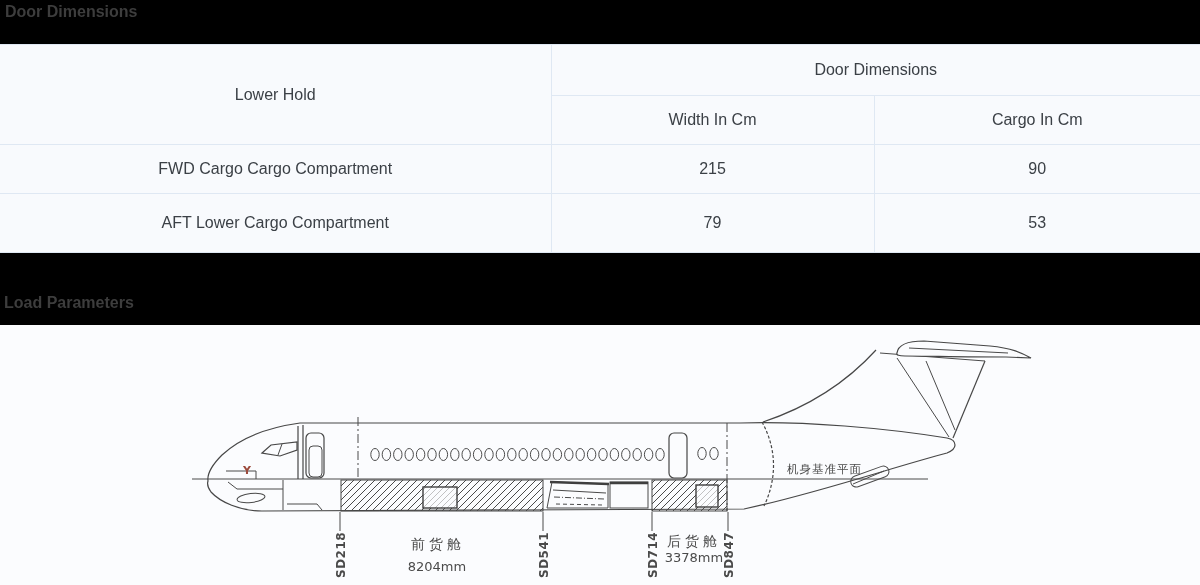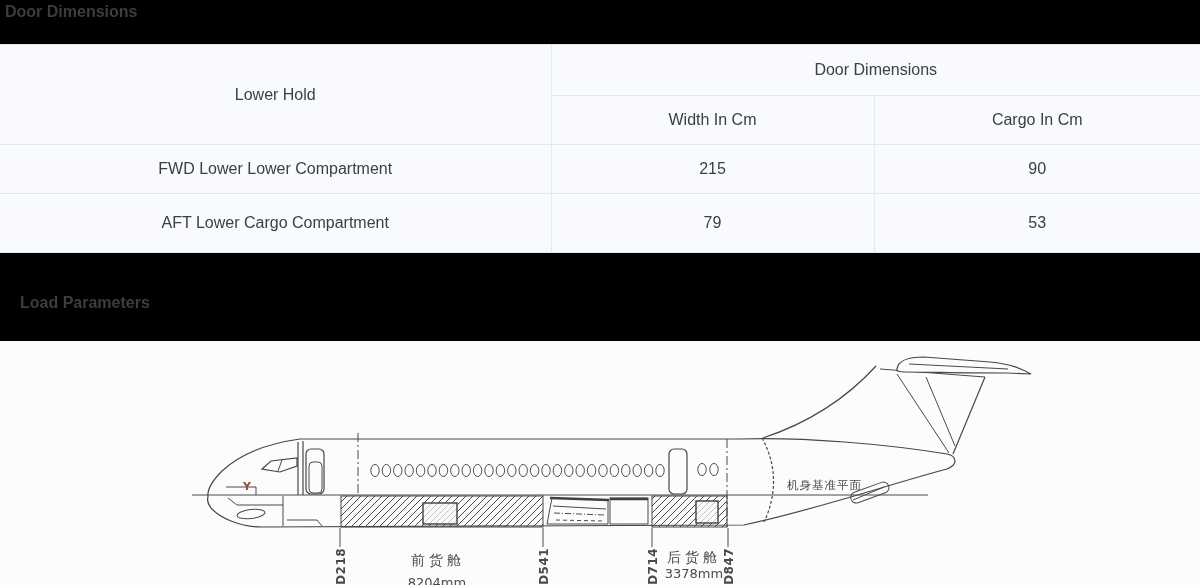--- a/index.html
+++ b/index.html
@@ -8,21 +8,21 @@
     background:#fbfcfe;
     font-family:"Liberation Sans","DejaVu Sans",sans-serif;
     overflow:hidden;
   }
   .section-bar{
     width:1200px;background:#000;
     color:#3d3d3d;font-weight:bold;font-size:16px;
     box-sizing:border-box;
   }
   .bar-top{height:44px;padding:3px 0 0 5px;}
-  .bar-mid{height:88px;padding:41px 0 0 20px;}
+  .bar-mid{height:72px;padding:41px 0 0 4px;}
   table.dims{
     width:1200px;height:200px;
     border-collapse:collapse;table-layout:fixed;
     background:#f8fafd;
     color:#3b4046;font-size:16px;
   }
   table.dims td{
     border:1px solid #dfe8f3;
     text-align:center;vertical-align:middle;
     padding:0;
@@ -58,21 +58,21 @@
   <tbody>
       <tr style="height:51px">
     <td rowspan="2" class="no-left">Lower Hold</td>
     <td colspan="2" class="no-right">Door Dimensions</td>
   </tr>
   <tr style="height:49px">
     <td>Width In Cm</td>
     <td class="no-right">Cargo In Cm</td>
   </tr>
   <tr style="height:49px">
-    <td class="no-left">FWD Lower Lower Compartment</td>
+    <td class="no-left">FWD Cargo Cargo Compartment</td>
     <td>215</td>
     <td class="no-right">90</td>
   </tr>
   <tr style="height:59px">
     <td class="no-left">AFT Lower Cargo Compartment</td>
     <td>79</td>
     <td class="no-right">53</td>
   </tr>
 </tbody>
   </table>

